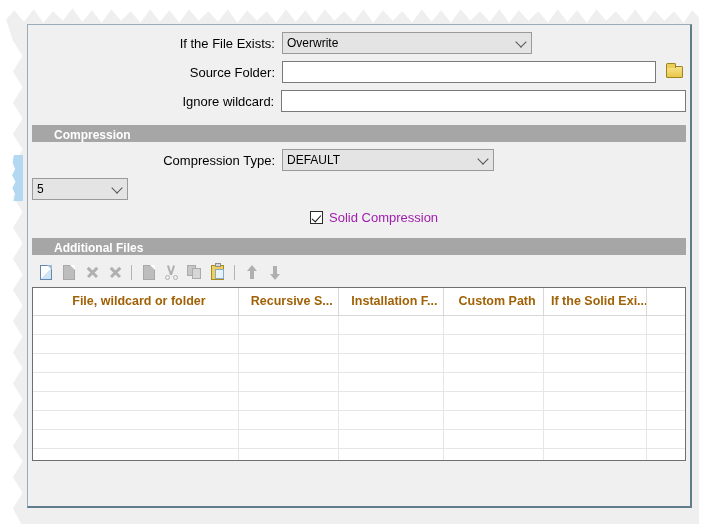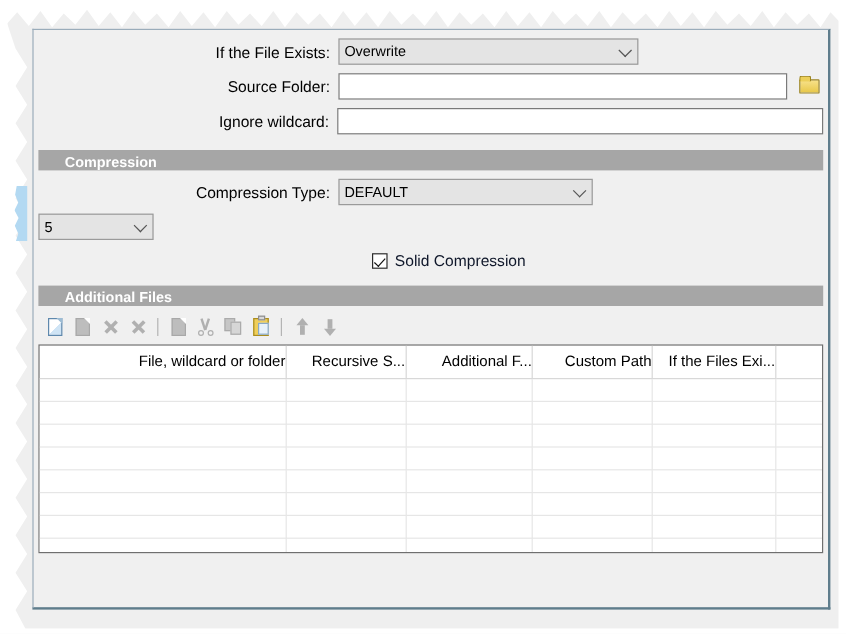--- a/index.html
+++ b/index.html
@@ -235,21 +235,21 @@
     position: absolute;
     left: 3px; top: 1px;
     width: 4px; height: 8px;
     border-right: 1.7px solid #111;
     border-bottom: 1.7px solid #111;
     transform: rotate(42deg);
   }
   .check-label {
     margin-left: 6px;
     font-size: 13px;
-    color: #0f172a;
+    color: #a21caf;
   }
 
   
   .toolbar {
     display: flex;
     align-items: center;
     height: 24px;
     margin-top: 5px;
     padding-left: 3px;
     gap: 2px;
@@ -375,28 +375,28 @@
     border: 1px solid #6f6f6f;
     height: 174px;
     overflow: hidden;
   }
   table.grid {
     width: 100%;
     border-collapse: collapse;
     table-layout: fixed;
   }
   table.grid th {
-    font-weight: normal;
+    font-weight: bold;
     font-size: 12.5px;
-    text-align: right;
+    text-align: center;
     padding: 5px 0 5px 7px;
     background: #ffffff;
     border-right: 1px solid #d8d8d8;
     border-bottom: 1px solid #d8d8d8;
-    color: #000000;
+    color: #a16207;
     white-space: nowrap;
     overflow: hidden;
     height: 27px;
     vertical-align: middle;
   }
   table.grid th:last-child { border-right: none; }
   table.grid td {
     height: 19px;
     border-right: 1px solid #e6e6e6;
     border-bottom: 1px solid #e6e6e6;
@@ -519,23 +519,23 @@
             <col style="width: 15.3%;">
             <col style="width: 16.2%;">
             <col style="width: 15.3%;">
             <col style="width: 15.8%;">
             <col style="width: 5.9%;">
           </colgroup>
         <thead>
             <tr id="grid-head">
               <th>File, wildcard or folder</th>
               <th>Recursive S...</th>
-              <th>Additional F...</th>
+              <th>Installation F...</th>
               <th>Custom Path</th>
-              <th>If the Files Exi...</th>
+              <th>If the Solid Exi...</th>
               <th></th>
             </tr>
           </thead>
         <tbody id="grid-body">
             <tr>
               <td></td>
               <td></td>
               <td></td>
               <td></td>
               <td></td>

